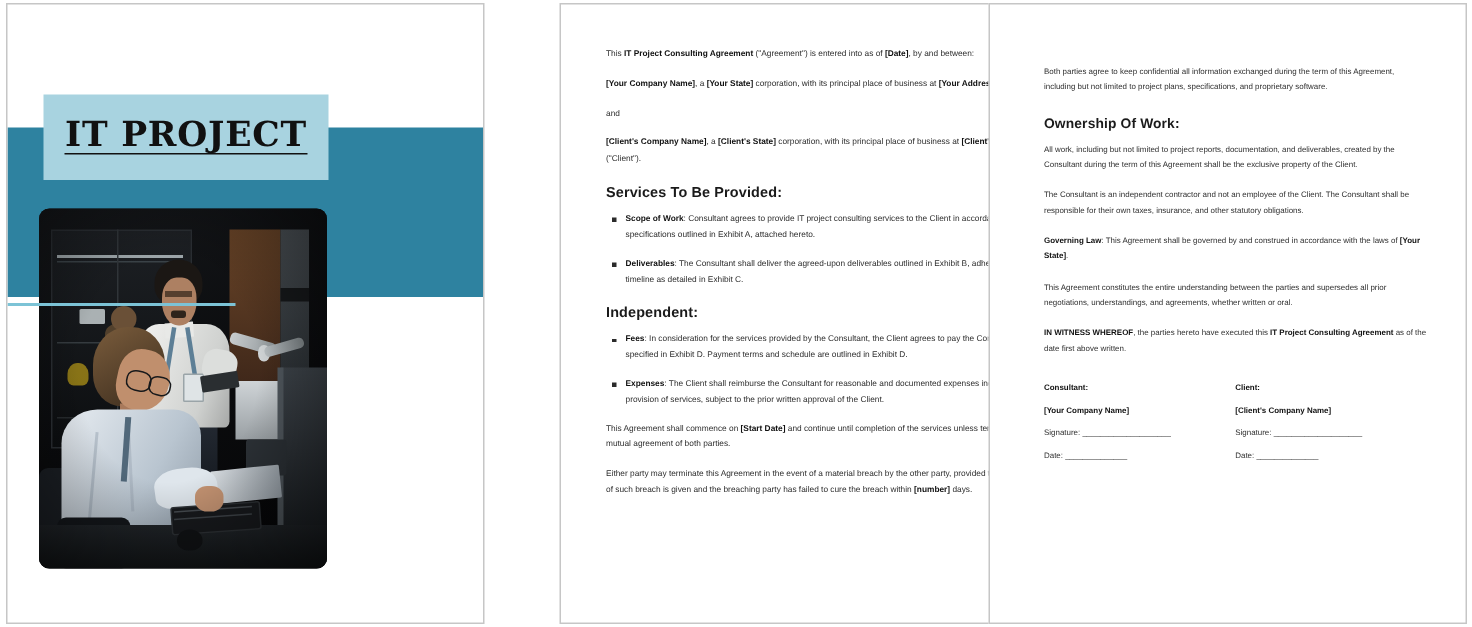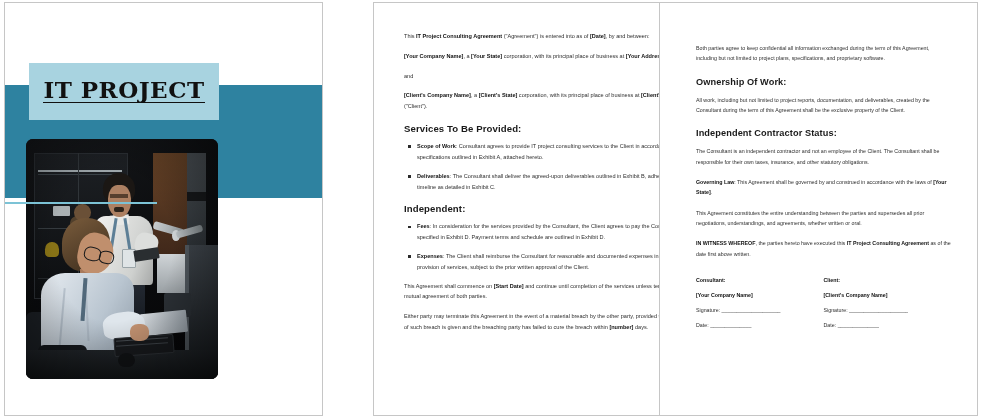--- a/index.html
+++ b/index.html
@@ -428,21 +428,20 @@
   </div>
 
   <div class="page" id="page-three">
     <div class="doc">
 
       <p class="p">Both parties agree to keep confidential all information exchanged during the term of this Agreement, including but not limited to project plans, specifications, and proprietary software.</p>
 
       <h2 class="h2">Ownership Of Work:</h2>
       <p class="p">All work, including but not limited to project reports, documentation, and deliverables, created by the Consultant during the term of this Agreement shall be the exclusive property of the Client.</p>
 
-      <h2 class="h2">Independent Contractor Status:</h2>
       <p class="p">The Consultant is an independent contractor and not an employee of the Client. The Consultant shall be responsible for their own taxes, insurance, and other statutory obligations.</p>
 
 
       <p class="p">
         <b>Governing Law</b><span>: This Agreement shall be governed by and construed in accordance with the laws of </span><b>[Your State]</b><span>.</span>
       </p>
 
       <p class="p">This Agreement constitutes the entire understanding between the parties and supersedes all prior negotiations, understandings, and agreements, whether written or oral.</p>
 
       <p class="p">

